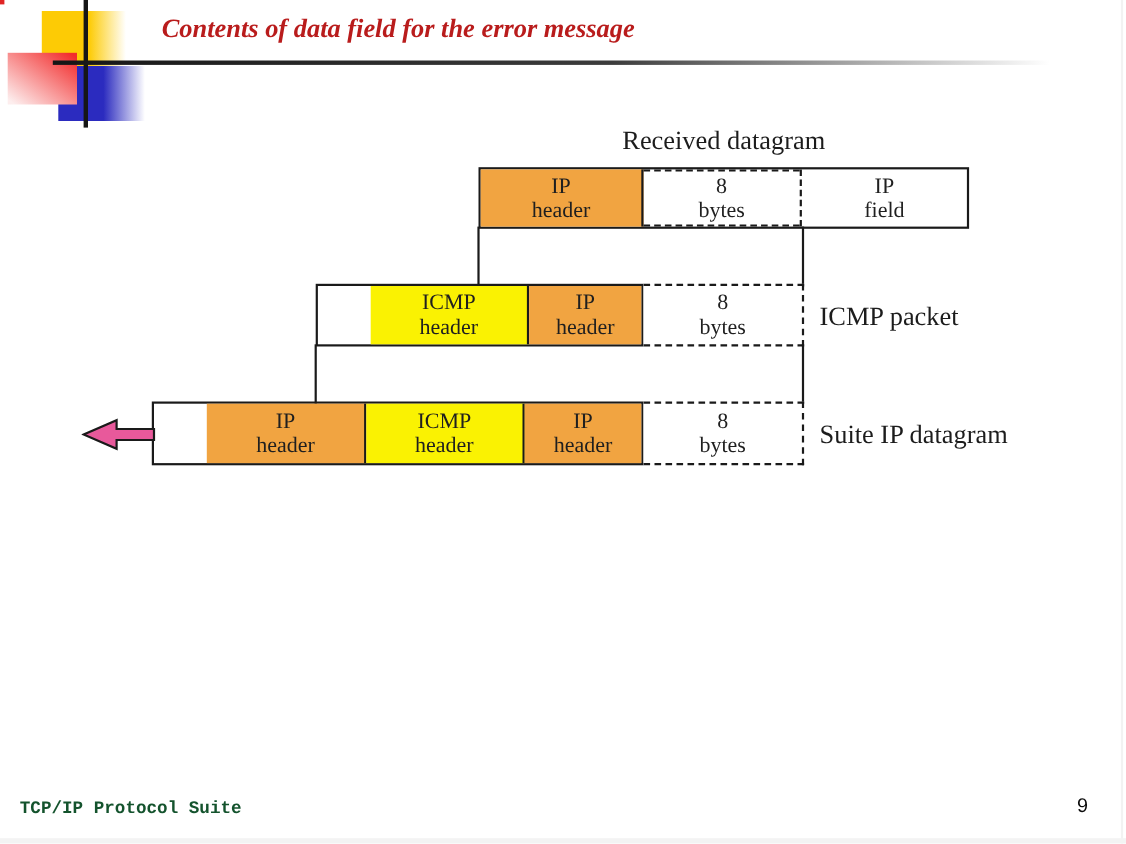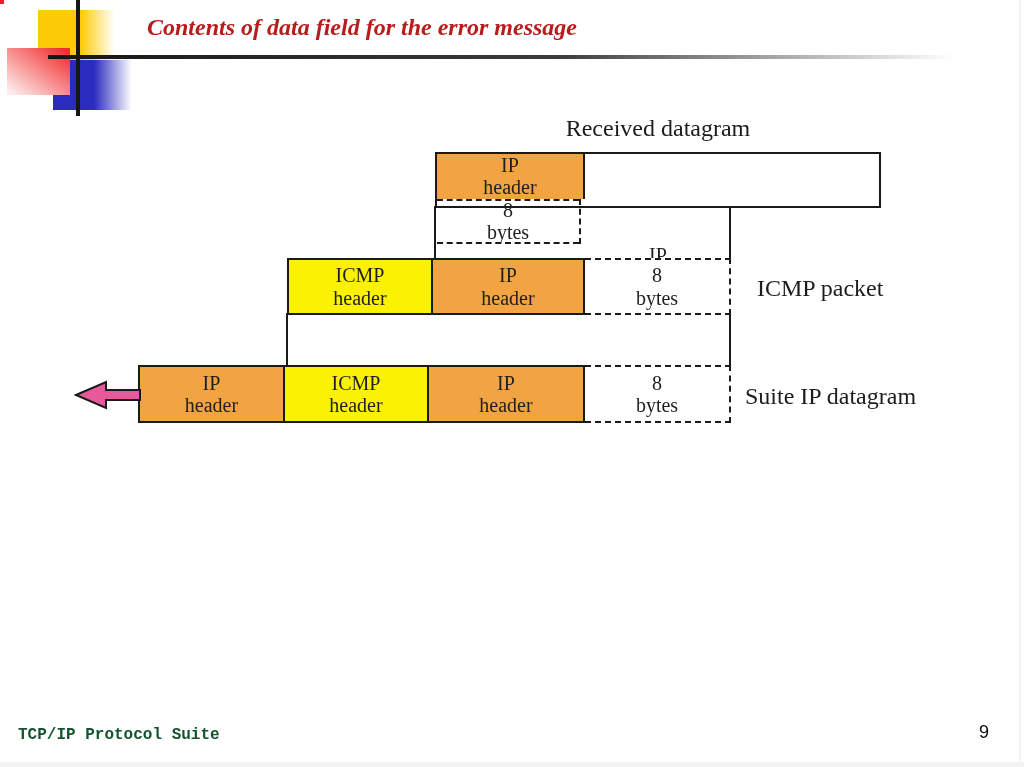--- a/index.html
+++ b/index.html
@@ -24,26 +24,26 @@
   .edge-bottom{left:0;top:762px;width:1024px;height:5px;background:#f3f3f3;}
 
   
   .title{left:147px;top:14px;font-size:24px;font-weight:bold;font-style:italic;color:#b91c1c;white-space:nowrap;}
   .footer-left{left:18px;top:726px;font-family:Liberation Mono, monospace;font-weight:bold;font-size:16px;color:#14532d;}
   .page-num{left:979px;top:722px;font-family:"Liberation Sans",sans-serif;font-size:18px;color:#0b0b0b;}
 
   
   .dg-label{font-size:24px;color:#1c1c1c;white-space:nowrap;}
   .lbl-received{left:435px;top:115px;width:446px;text-align:center;}
-  .lbl-icmp{left:745px;top:275px;margin-left:12px;}
+  .lbl-icmp{left:745px;top:275px;}
   .lbl-sent{left:745px;top:383px;}
 
-  .row{position:absolute;box-sizing:border-box;flex-direction:column;}
+  .row{position:absolute;box-sizing:border-box;}
   .row-outline{border:2px solid #1a1a1a;display:flex;background:#fff;}
-  .solid-group{position:absolute;top:0;bottom:0;box-sizing:border-box;border:2px solid #1a1a1a;display:flex;}
+  .solid-group{position:absolute;top:0;bottom:0;box-sizing:border-box;border:2px solid #1a1a1a;display:flex;padding-left:48px;}
   .cell{box-sizing:border-box;display:flex;flex-direction:column;align-items:center;
     justify-content:center;font-size:20px;line-height:1.12;color:#1f1f1f;text-align:center;}
   .br-solid{border-right:2px solid #1a1a1a;}
   .br-dash{border-right:2px dashed #1a1a1a;}
   .cell-dashed{position:absolute;top:0;bottom:0;box-sizing:border-box;background:#fff;
     border:2px dashed #1a1a1a;border-left:none;}
   .dash-tb{position:relative;}
   .dash-tb::before{content:"";position:absolute;left:0;right:0;top:0;border-top:2px dashed #1a1a1a;}
   .dash-tb::after{content:"";position:absolute;left:0;right:0;bottom:0;border-bottom:2px dashed #1a1a1a;}
   .vconn{position:absolute;width:2px;background:#1a1a1a;}

